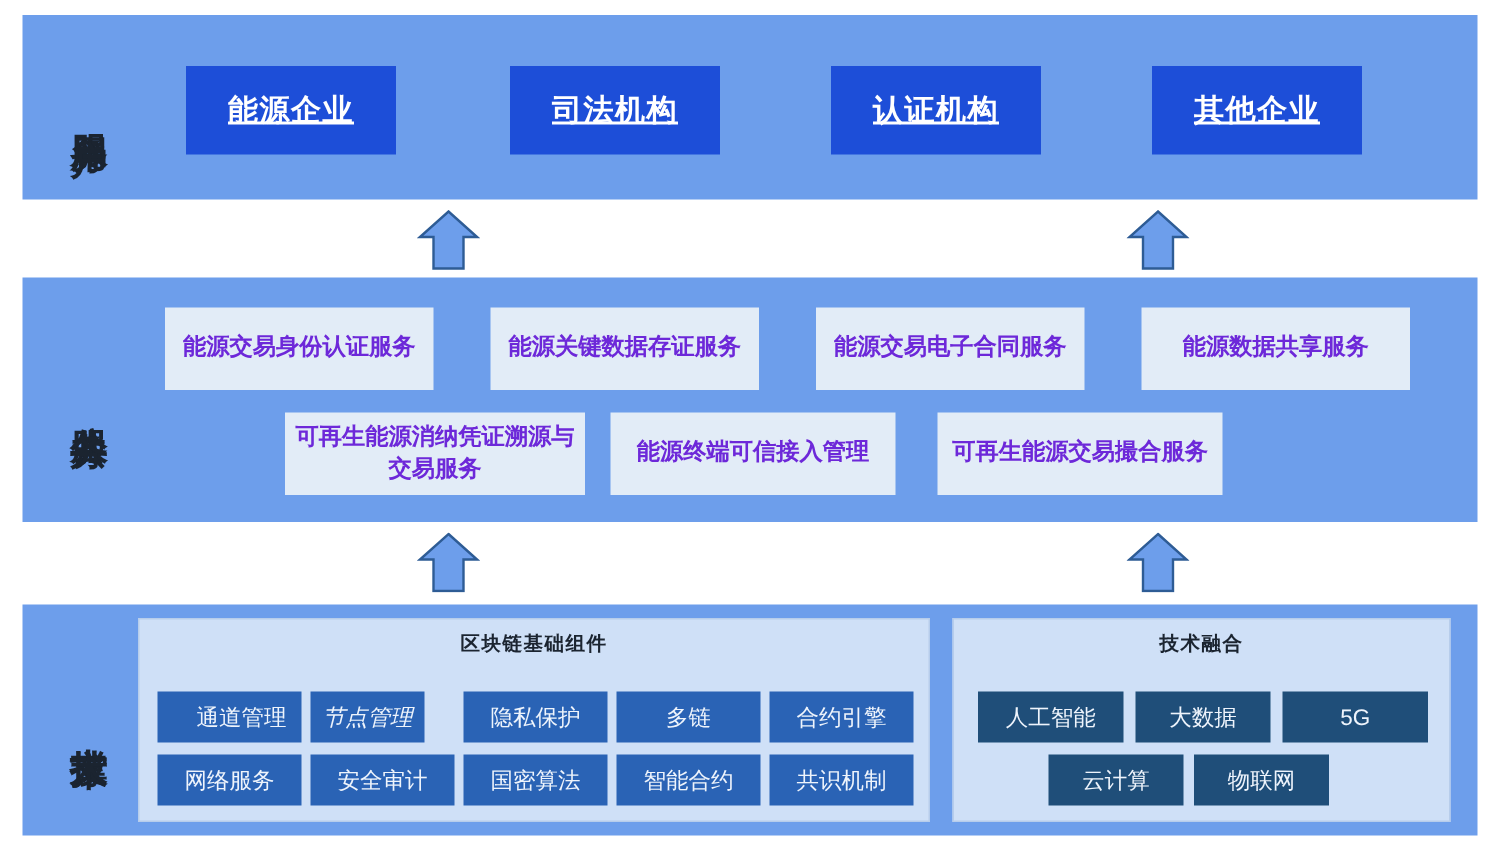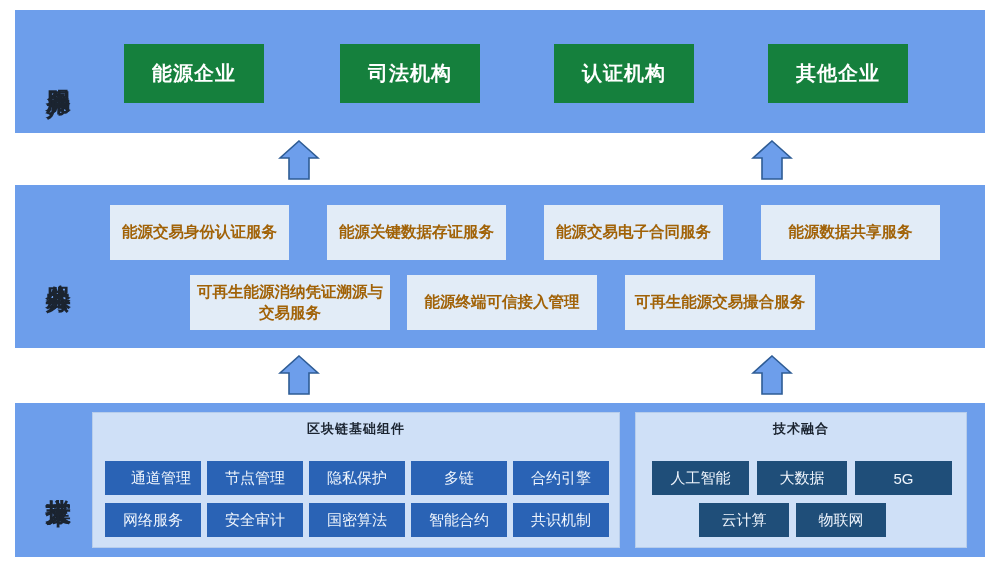--- a/index.html
+++ b/index.html
@@ -42,36 +42,37 @@
     letter-spacing: 1px;
     writing-mode: vertical-rl;
     text-orientation: upright;
     white-space: nowrap;
   }
 
   
   #band-users { left: 15px; top: 10px; width: 970px; height: 123px; }
   .user-box {
     position: absolute;
-    background: #15803d;
+    background: #1d4ed8;
     color: #ffffff;
     font-weight: bold;
     font-size: 20px;
     display: flex;
     align-items: center;
     justify-content: center;
     letter-spacing: 1px;
+    text-decoration: underline;
   }
 
   
   #band-services { left: 15px; top: 185px; width: 970px; height: 163px; }
   .svc-box {
     position: absolute;
     background: #e2ecf7;
-    color: #a16207;
+    color: #6d28d9;
     font-weight: bold;
     font-size: 15.5px;
     line-height: 1.35;
     display: flex;
     align-items: center;
     justify-content: center;
     text-align: center;
     padding: 0 6px;
     box-sizing: border-box;
   }
@@ -168,21 +169,21 @@
     </svg>
   </div>
 
   <div class="band" id="band-tech">
     <div class="band-label">支撑技术</div>
 
     <div class="panel" style="left:77px; top:9px; width:528px; height:136px;">
       <div class="panel-title">区块链基础组件</div>
 
       <div class="chip chip-blue" style="left:12px;  top:48px; width:96px; height:34px;padding-left:16px;">通道管理</div>
-      <div class="chip chip-blue" style="left:114px; top:48px; width:96px; height:34px;">节点管理</div>
+      <div class="chip chip-blue" style="left:114px; top:48px; width:76px; height:34px;font-style:italic;">节点管理</div>
       <div class="chip chip-blue" style="left:216px; top:48px; width:96px; height:34px;">隐私保护</div>
       <div class="chip chip-blue" style="left:318px; top:48px; width:96px; height:34px;">多链</div>
       <div class="chip chip-blue" style="left:420px; top:48px; width:96px; height:34px;">合约引擎</div>
 
       <div class="chip chip-blue" style="left:12px;  top:90px; width:96px; height:34px;">网络服务</div>
       <div class="chip chip-blue" style="left:114px; top:90px; width:96px; height:34px;">安全审计</div>
       <div class="chip chip-blue" style="left:216px; top:90px; width:96px; height:34px;">国密算法</div>
       <div class="chip chip-blue" style="left:318px; top:90px; width:96px; height:34px;text-align:right;">智能合约</div>
       <div class="chip chip-blue" style="left:420px; top:90px; width:96px; height:34px;">共识机制</div>
     </div>

